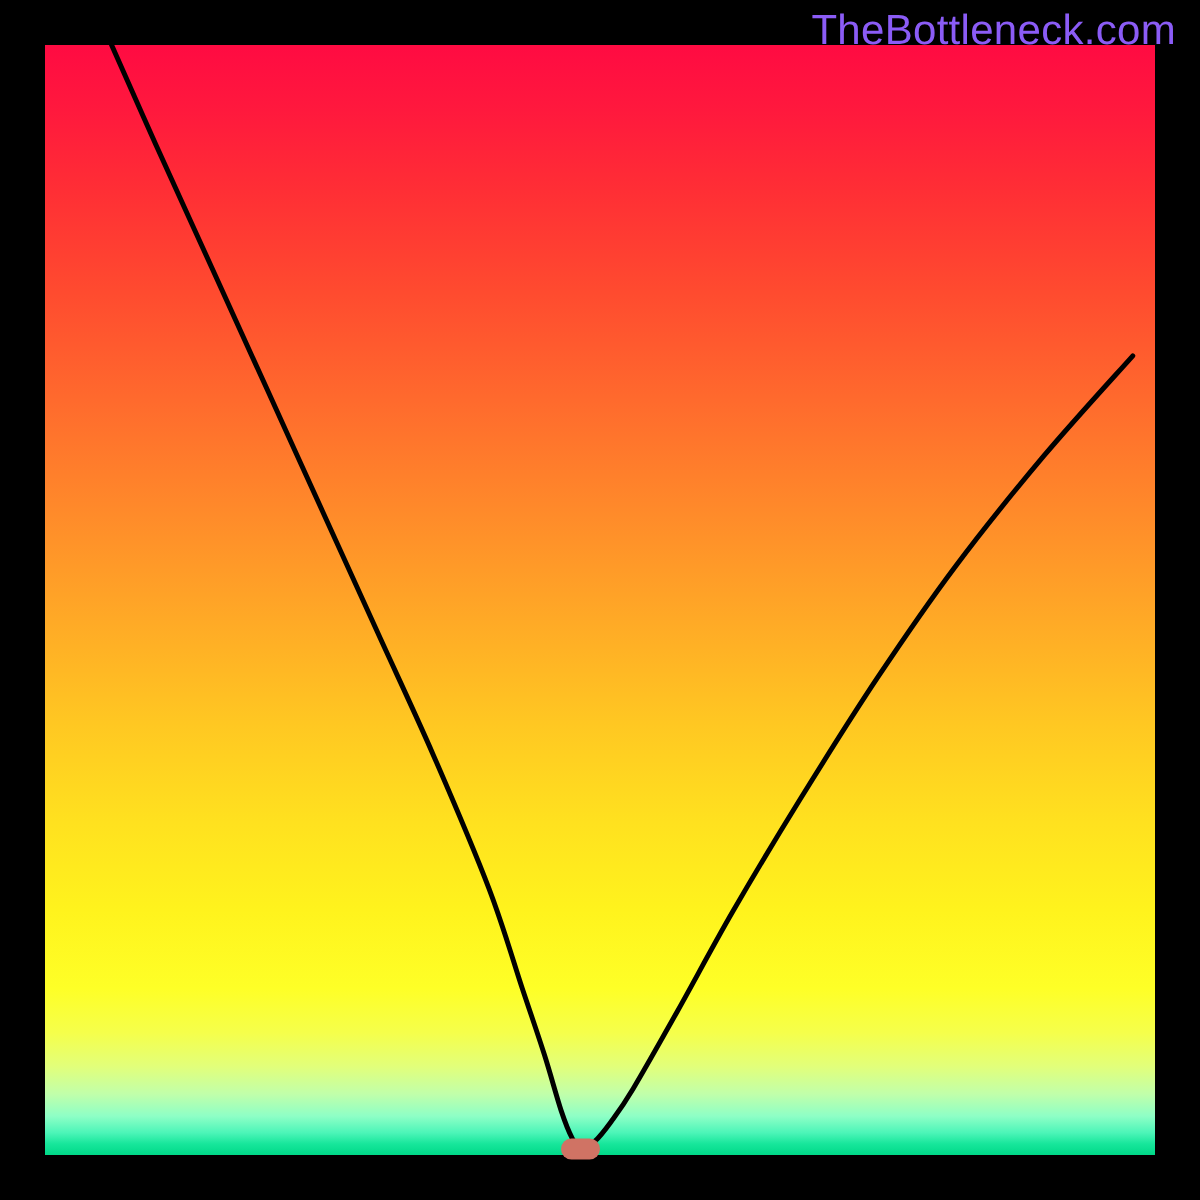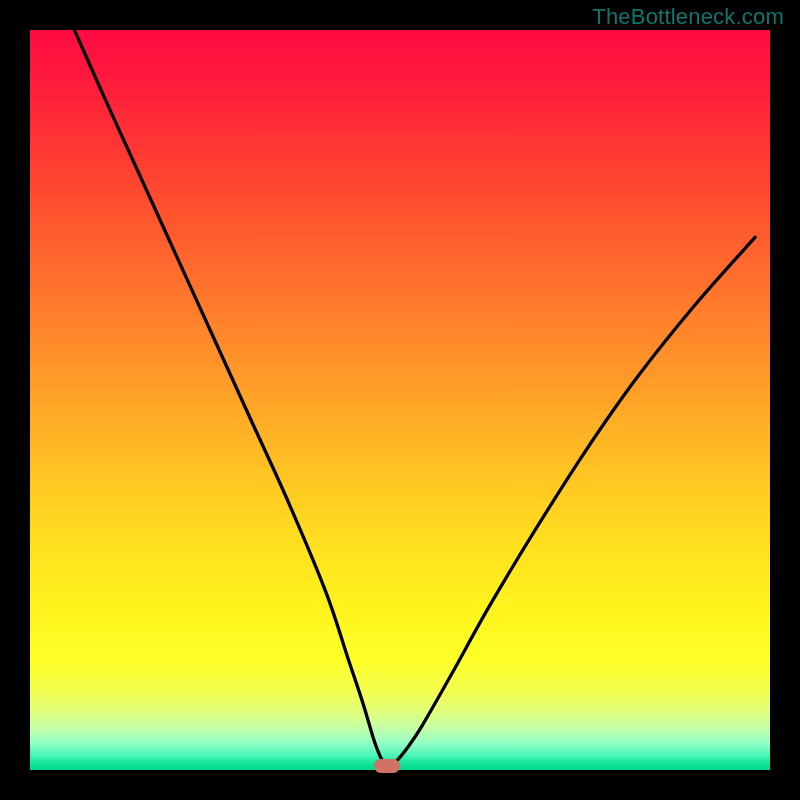--- a/index.html
+++ b/index.html
@@ -49,22 +49,22 @@
     position: absolute;
     left: 0; top: 0;
     width: 740px;
     height: 740px;
     pointer-events: none;
   }
   .watermark {
     position: absolute;
     top: 4px;
     right: 16px;
-    color: #0f766e;
-    font-size: 22px;
+    color: #8b5cf6;
+    font-size: 28px;
     letter-spacing: 0.2px;
     user-select: none;
   }
   .marker {
     position: absolute;
     width: 26px;
     height: 14px;
     border-radius: 8px;
     background: #d07364;
     transform: translate(-50%, -50%);

